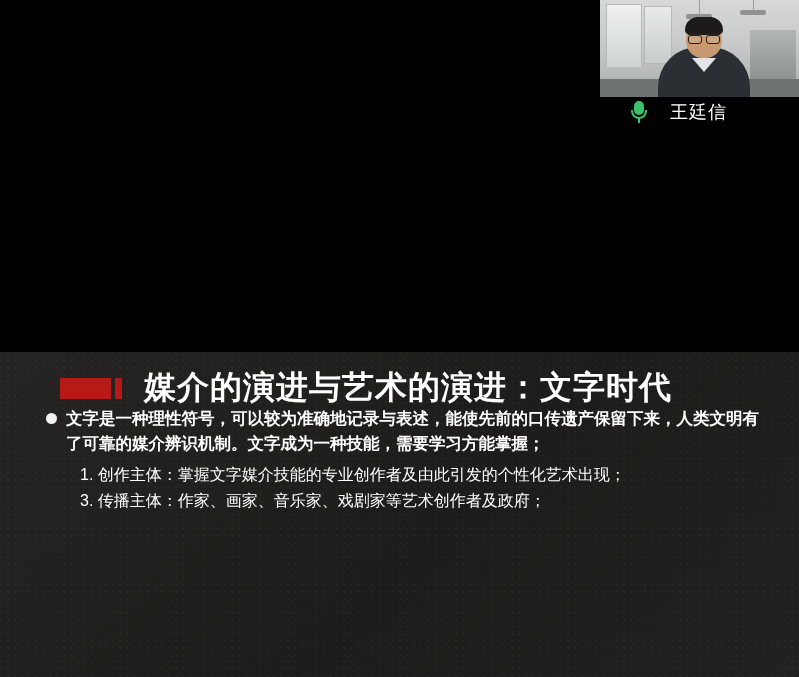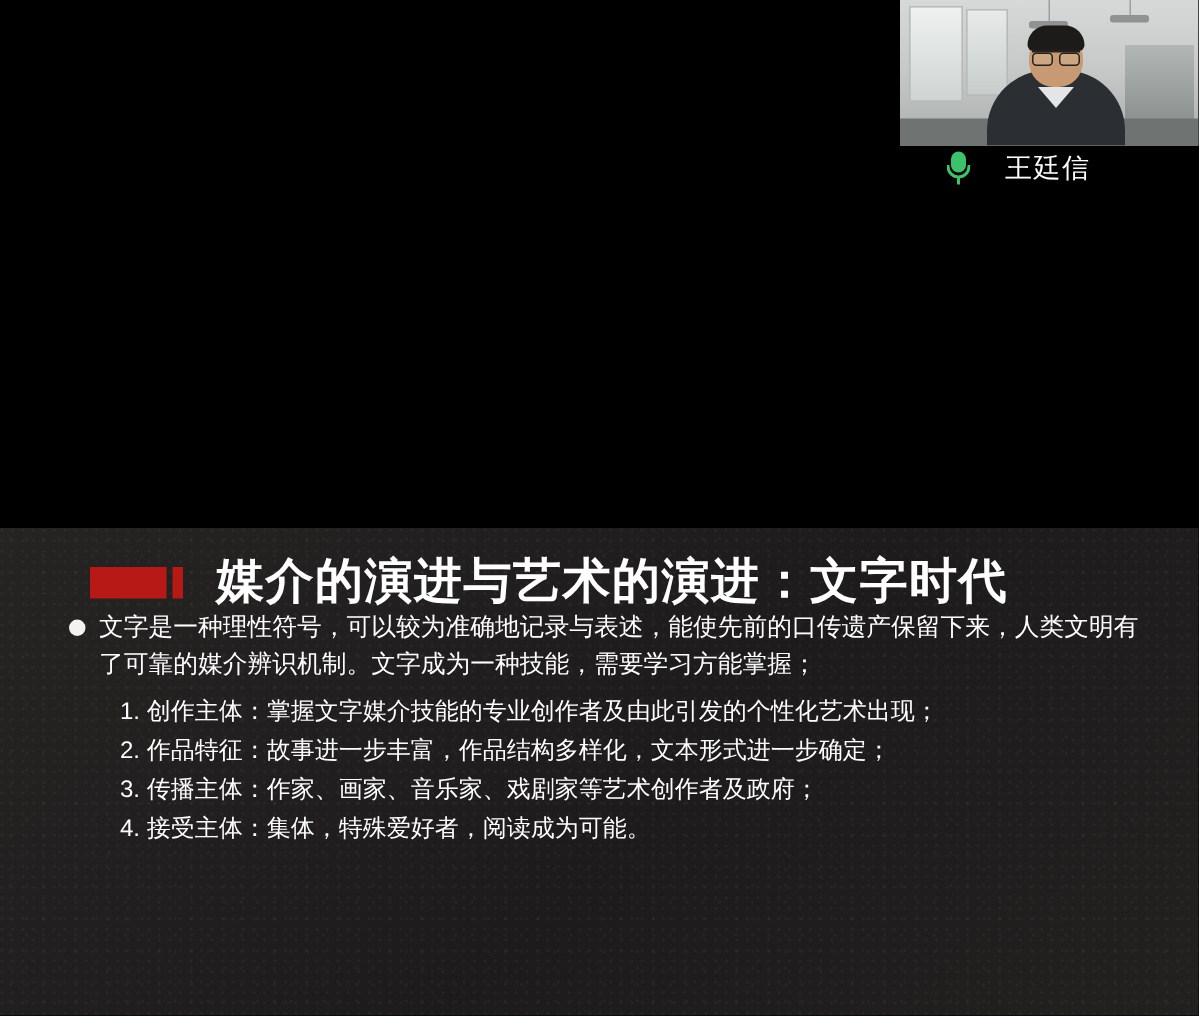--- a/index.html
+++ b/index.html
@@ -228,20 +228,21 @@
     position: absolute;
     left: 46px;
     right: 30px;
     top: 54px;
     color: #ffffff;
   }
   .para {
     display: flex;
     align-items: flex-start;
     margin-bottom: 6px;
+    font-weight: bold;
   }
   .bullet {
     width: 11px;
     height: 11px;
     border-radius: 50%;
     flex: 0 0 auto;
     margin-top: 7px;
     margin-right: 9px;
   }
   .bullet.white { background: #f2f2f2; }
@@ -308,22 +309,20 @@
     <div class="body">
 
       <div class="para">
         <span class="bullet white"></span>
         <span class="para-text">文字是一种理性符号，可以较为准确地记录与表述，能使先前的口传遗产保留下来，人类文明有了可靠的媒介辨识机制。文字成为一种技能，需要学习方能掌握；</span>
       </div>
 
 
       <div class="numbered">
         <div class="num-item">1. 创作主体：掌握文字媒介技能的专业创作者及由此引发的个性化艺术出现；</div>
-        <div class="num-item">2. 作品特征：故事进一步丰富，作品结构多样化，文本形式进一步确定；</div>
         <div class="num-item">3. 传播主体：作家、画家、音乐家、戏剧家等艺术创作者及政府；</div>
-        <div class="num-item">4. 接受主体：集体，特殊爱好者，阅读成为可能。</div>
       </div>
 
 
     </div>
   </div>
 
 </div>
 
 </body></html>

